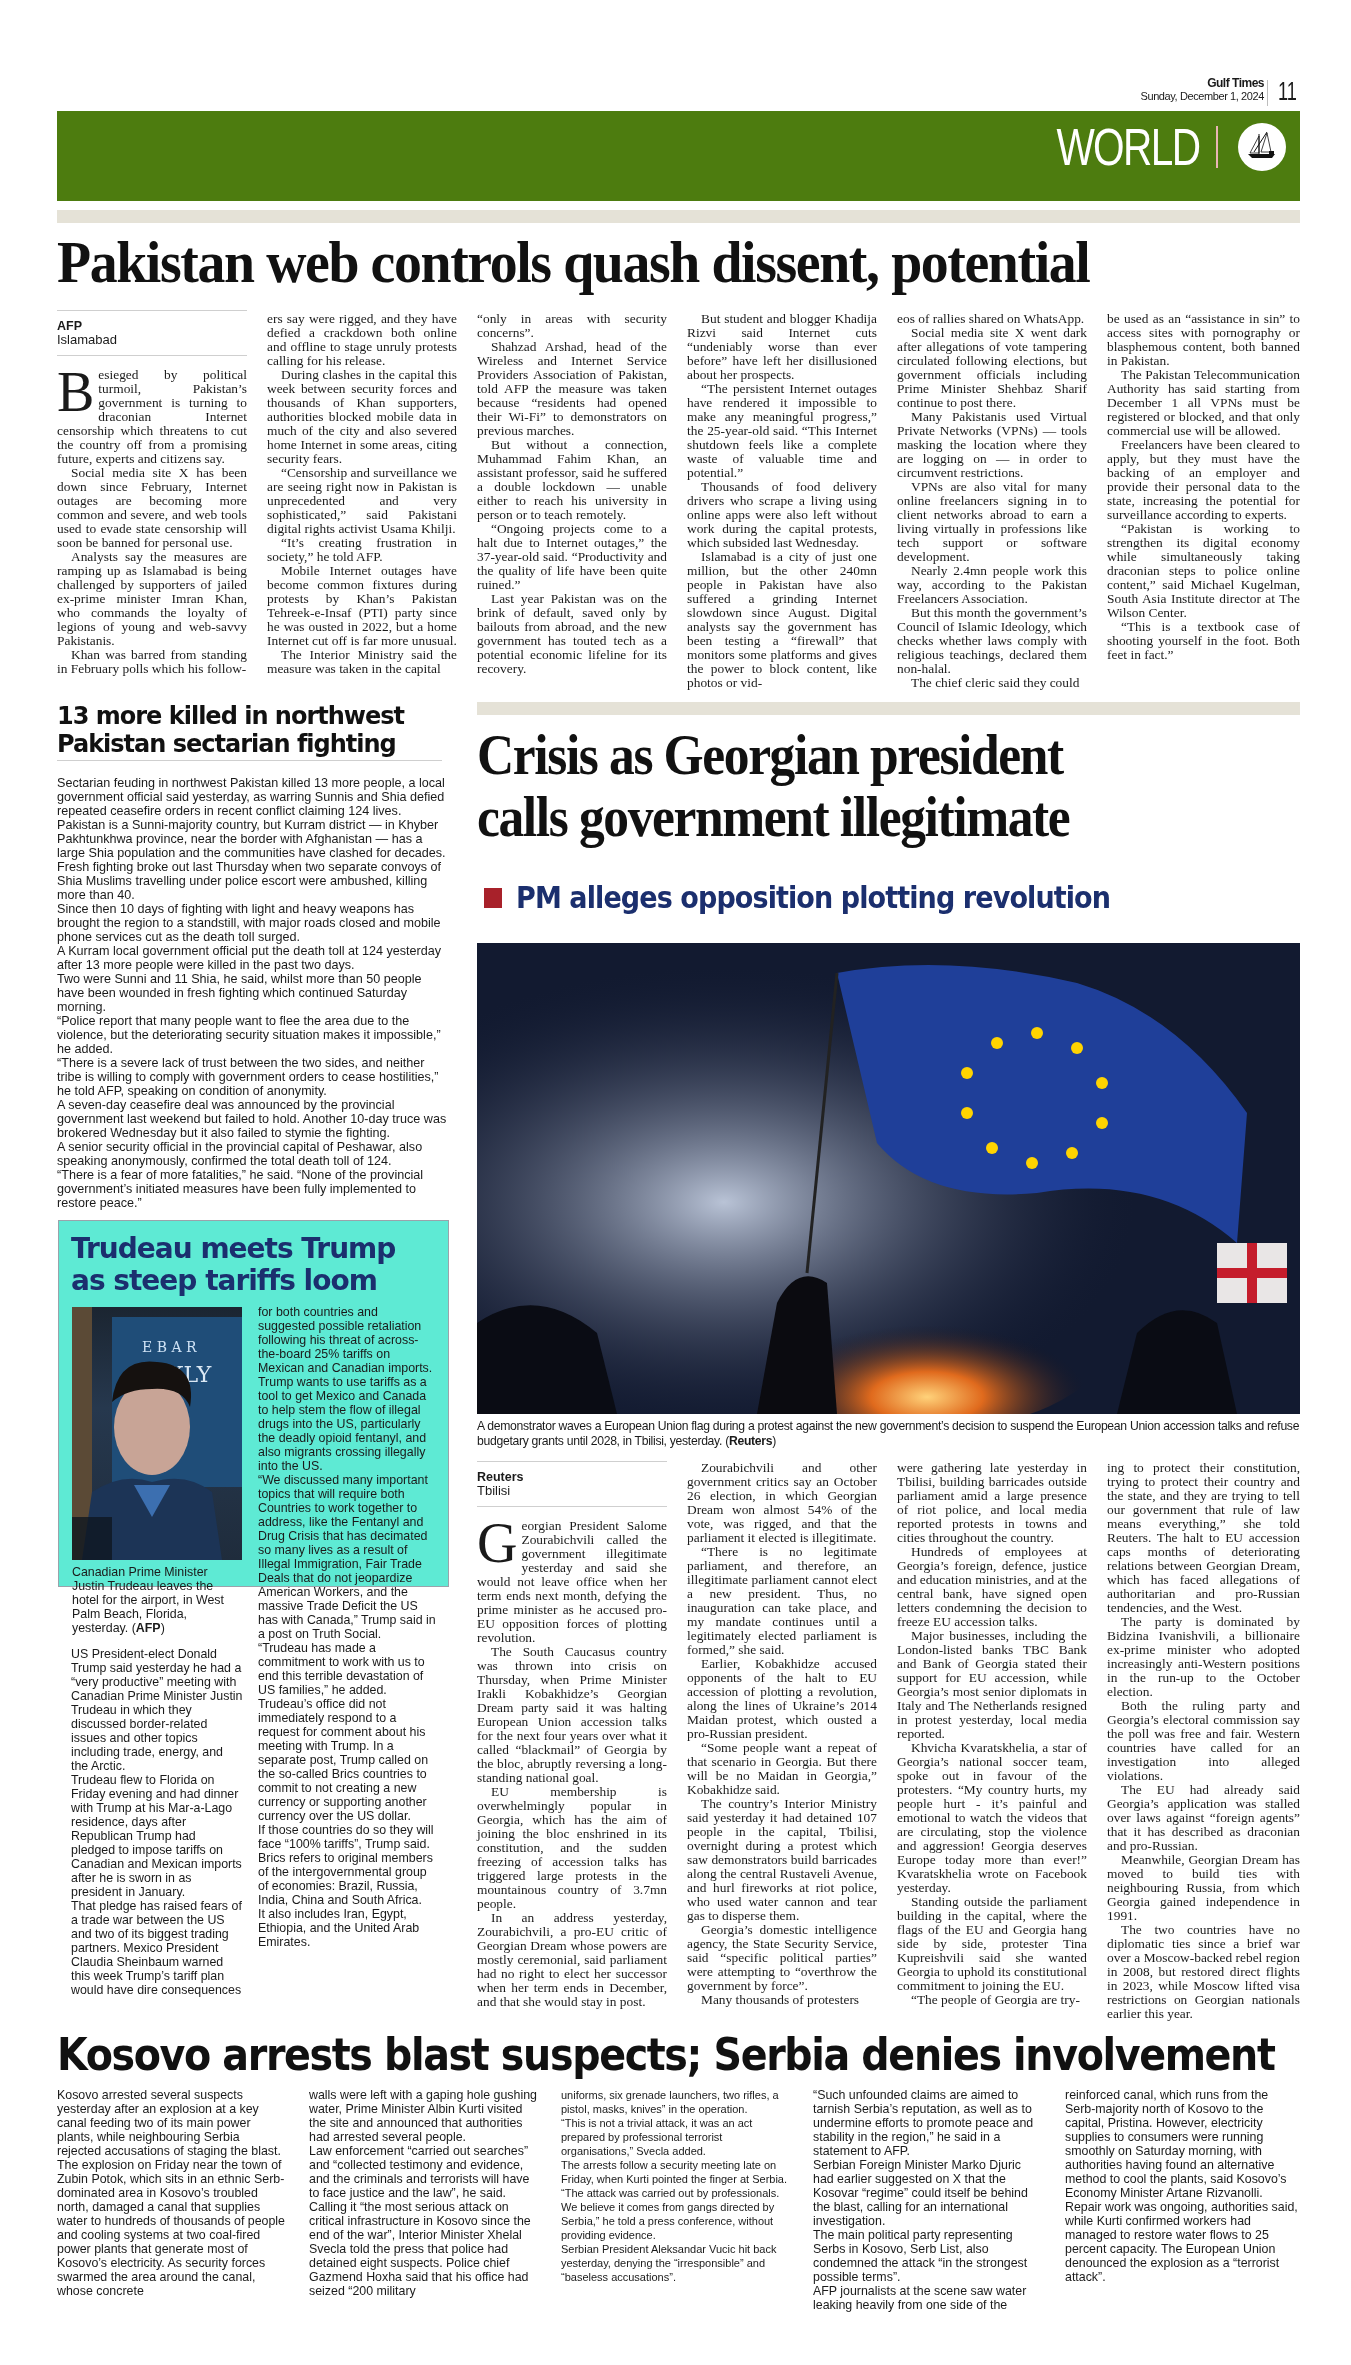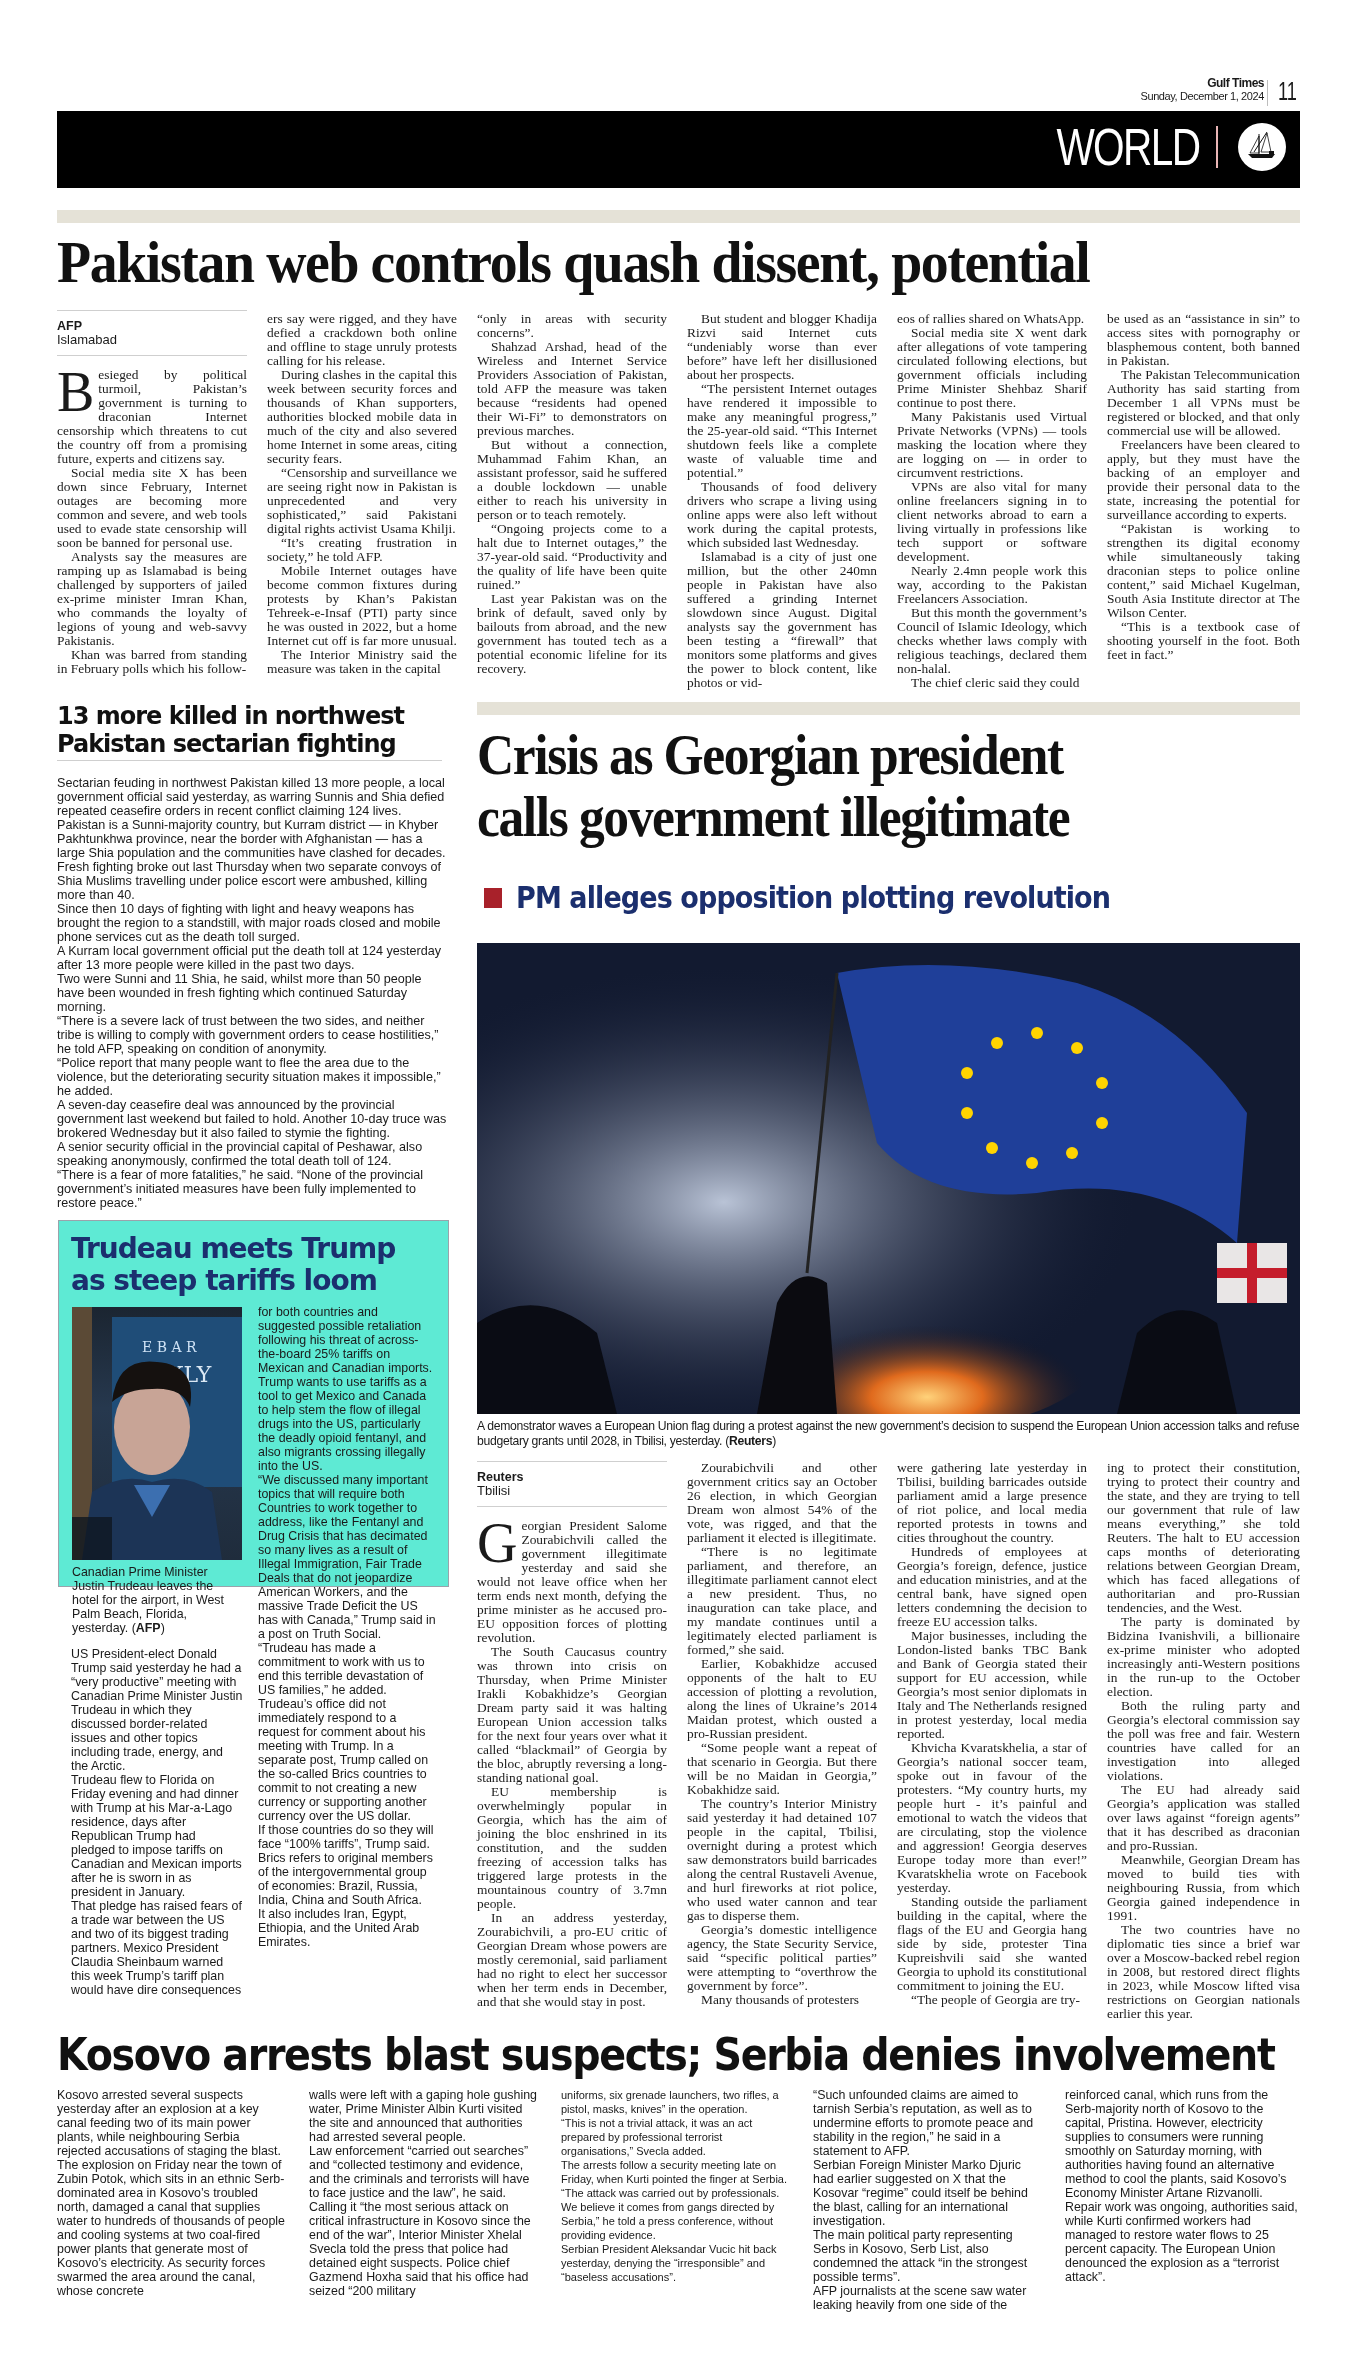--- a/index.html
+++ b/index.html
@@ -5,21 +5,21 @@
   * { box-sizing: border-box; margin: 0; padding: 0; }
   html, body { background: #ffffff; }
   body { width: 1351px; height: 2365px; position: relative; overflow: hidden; color: #1a1a1a; }
 
   
   .masthead-info { position: absolute; top: 76px; right: 87px; text-align: right; }
   .masthead-info .paper { font-family: Liberation Sans, sans-serif; font-weight: bold; font-size: 12px; letter-spacing: -0.5px; }
   .masthead-info .date { font-family: "Liberation Sans", sans-serif; font-size: 11px; letter-spacing: -0.4px; }
   .page-num-sep { position: absolute; top: 80px; left: 1267px; width: 1px; height: 26px; background: #bdbdbd; }
   .page-num { position: absolute; top: 76px; left: 1278px; font-family: "Liberation Sans", sans-serif; font-size: 26px; line-height: 30px; transform: scaleX(0.7); transform-origin: left; }
-  .banner { position: absolute; left: 57px; top: 111px; width: 1243px; height: 77px; background: #000000; }
+  .banner { position: absolute; left: 57px; top: 111px; width: 1243px; height: 90px; background: #4d7c0f; }
   .banner .section { position: absolute; right: 100px; top: 4px; font-family: "Liberation Sans", sans-serif; font-weight: 300; color: #fff; font-size: 52px; line-height: 64px; letter-spacing: -2px; transform: scaleX(0.78); transform-origin: right; }
   .banner .sep { position: absolute; right: 82px; top: 15px; width: 2px; height: 42px; background: #e9b5b6; }
   .banner .logo { position: absolute; right: 14px; top: 12px; width: 48px; height: 48px; border-radius: 50%; background: #fff; display: flex; align-items: center; justify-content: center; }
   .rule-band { position: absolute; left: 57px; width: 1243px; height: 13px; background: #e5e2d7; }
 
   
   .h-main { position: absolute; font-family: "Liberation Serif", serif; font-weight: bold; color: #111; letter-spacing: -1.5px; white-space: nowrap; }
   .h-sans { position: absolute; font-family: "DejaVu Sans", sans-serif; font-weight: bold; color: #111; letter-spacing: -1px; white-space: nowrap; }
 
   
@@ -124,22 +124,22 @@
   <div>Pakistan sectarian fighting</div>
 </div>
 <div class="hr" style="left:57px; top:760px; width:385px;"></div>
 <div class="sans-col" style="left:57px; top:776px; width:390px;">
   <p>Sectarian feuding in northwest Pakistan killed 13 more people, a local government official said yesterday, as warring Sunnis and Shia defied repeated ceasefire orders in recent conflict claiming 124 lives.</p>
   <p>Pakistan is a Sunni-majority country, but Kurram district — in Khyber Pakhtunkhwa province, near the border with Afghanistan — has a large Shia population and the communities have clashed for decades.</p>
   <p>Fresh fighting broke out last Thursday when two separate convoys of Shia Muslims travelling under police escort were ambushed, killing more than 40.</p>
   <p>Since then 10 days of fighting with light and heavy weapons has brought the region to a standstill, with major roads closed and mobile phone services cut as the death toll surged.</p>
   <p>A Kurram local government official put the death toll at 124 yesterday after 13 more people were killed in the past two days.</p>
   <p>Two were Sunni and 11 Shia, he said, whilst more than 50 people have been wounded in fresh fighting which continued Saturday morning.</p>
+  <p>“Police report that many people want to flee the area due to the violence, but the deteriorating security situation makes it impossible,” he added.</p>
   <p>“There is a severe lack of trust between the two sides, and neither tribe is willing to comply with government orders to cease hostilities,” he told AFP, speaking on condition of anonymity.</p>
-  <p>“Police report that many people want to flee the area due to the violence, but the deteriorating security situation makes it impossible,” he added.</p>
   <p>A seven-day ceasefire deal was announced by the provincial government last weekend but failed to hold. Another 10-day truce was brokered Wednesday but it also failed to stymie the fighting.</p>
   <p>A senior security official in the provincial capital of Peshawar, also speaking anonymously, confirmed the total death toll of 124.</p>
   <p>“There is a fear of more fatalities,” he said. “None of the provincial government’s initiated measures have been fully implemented to restore peace.”</p>
 </div>
 
 <div class="tbox">
   <div class="tbox-title">
     <div>Trudeau meets Trump</div>
     <div>as steep tariffs loom</div>
   </div>

